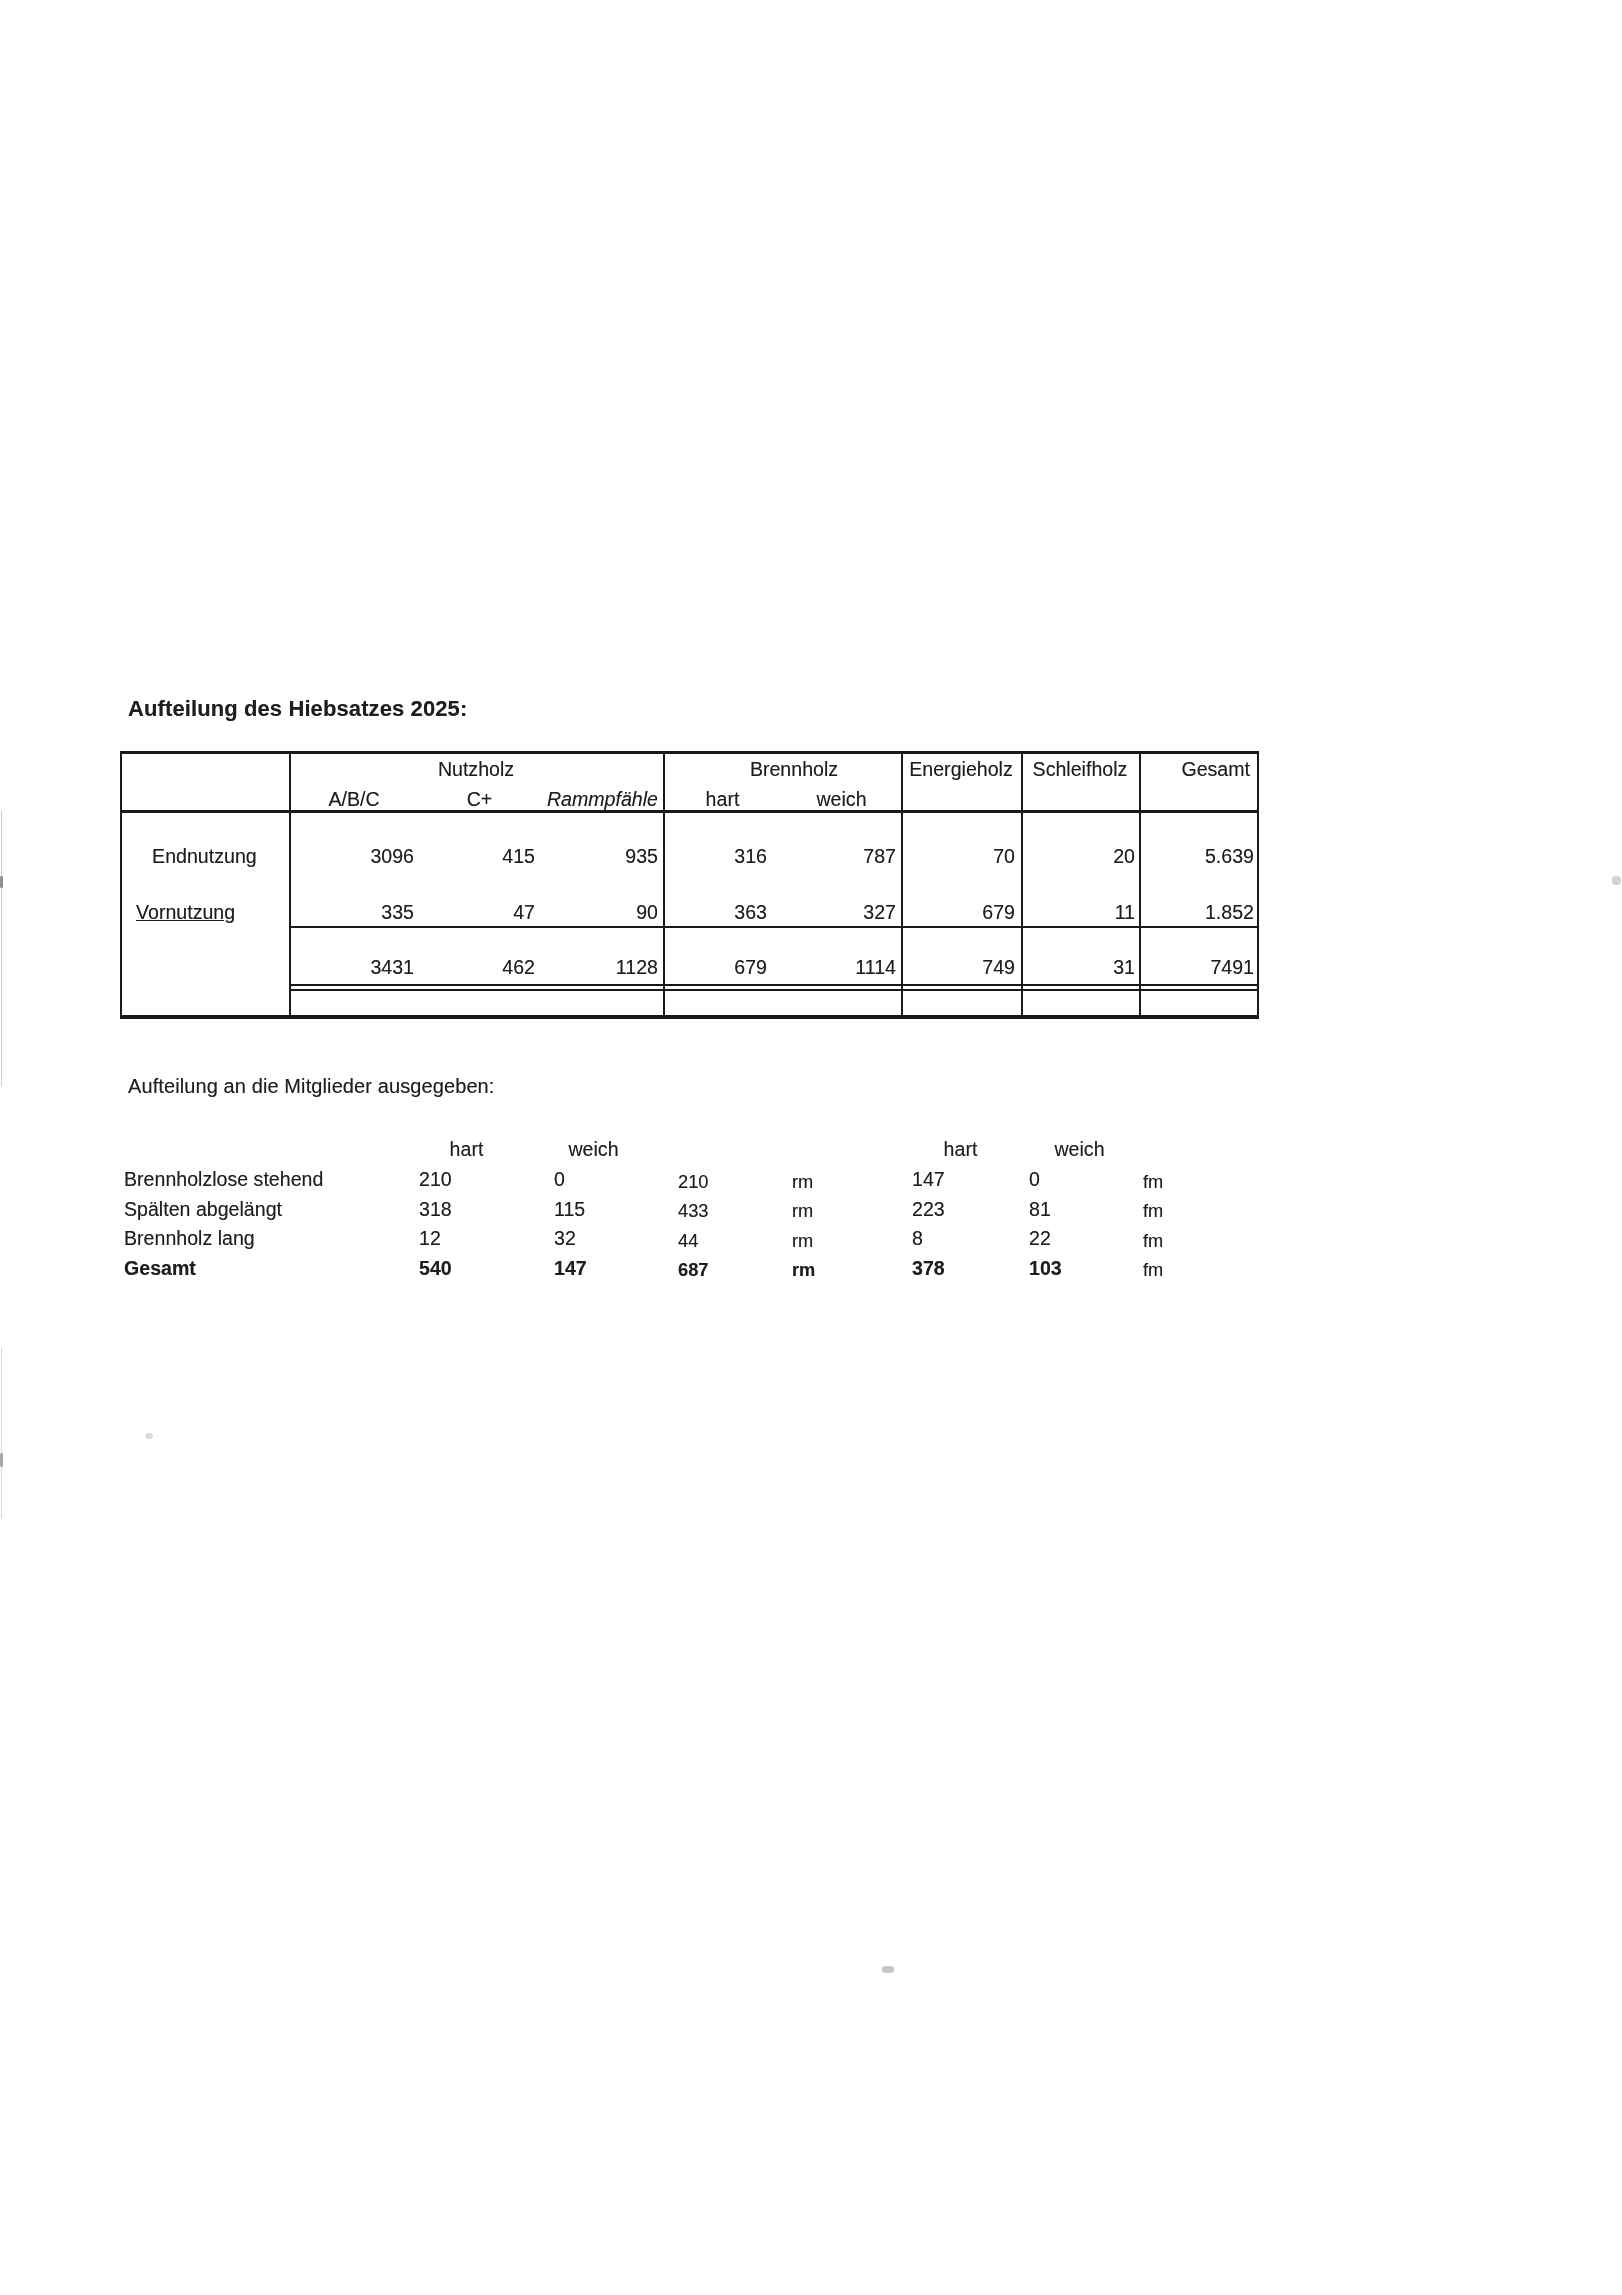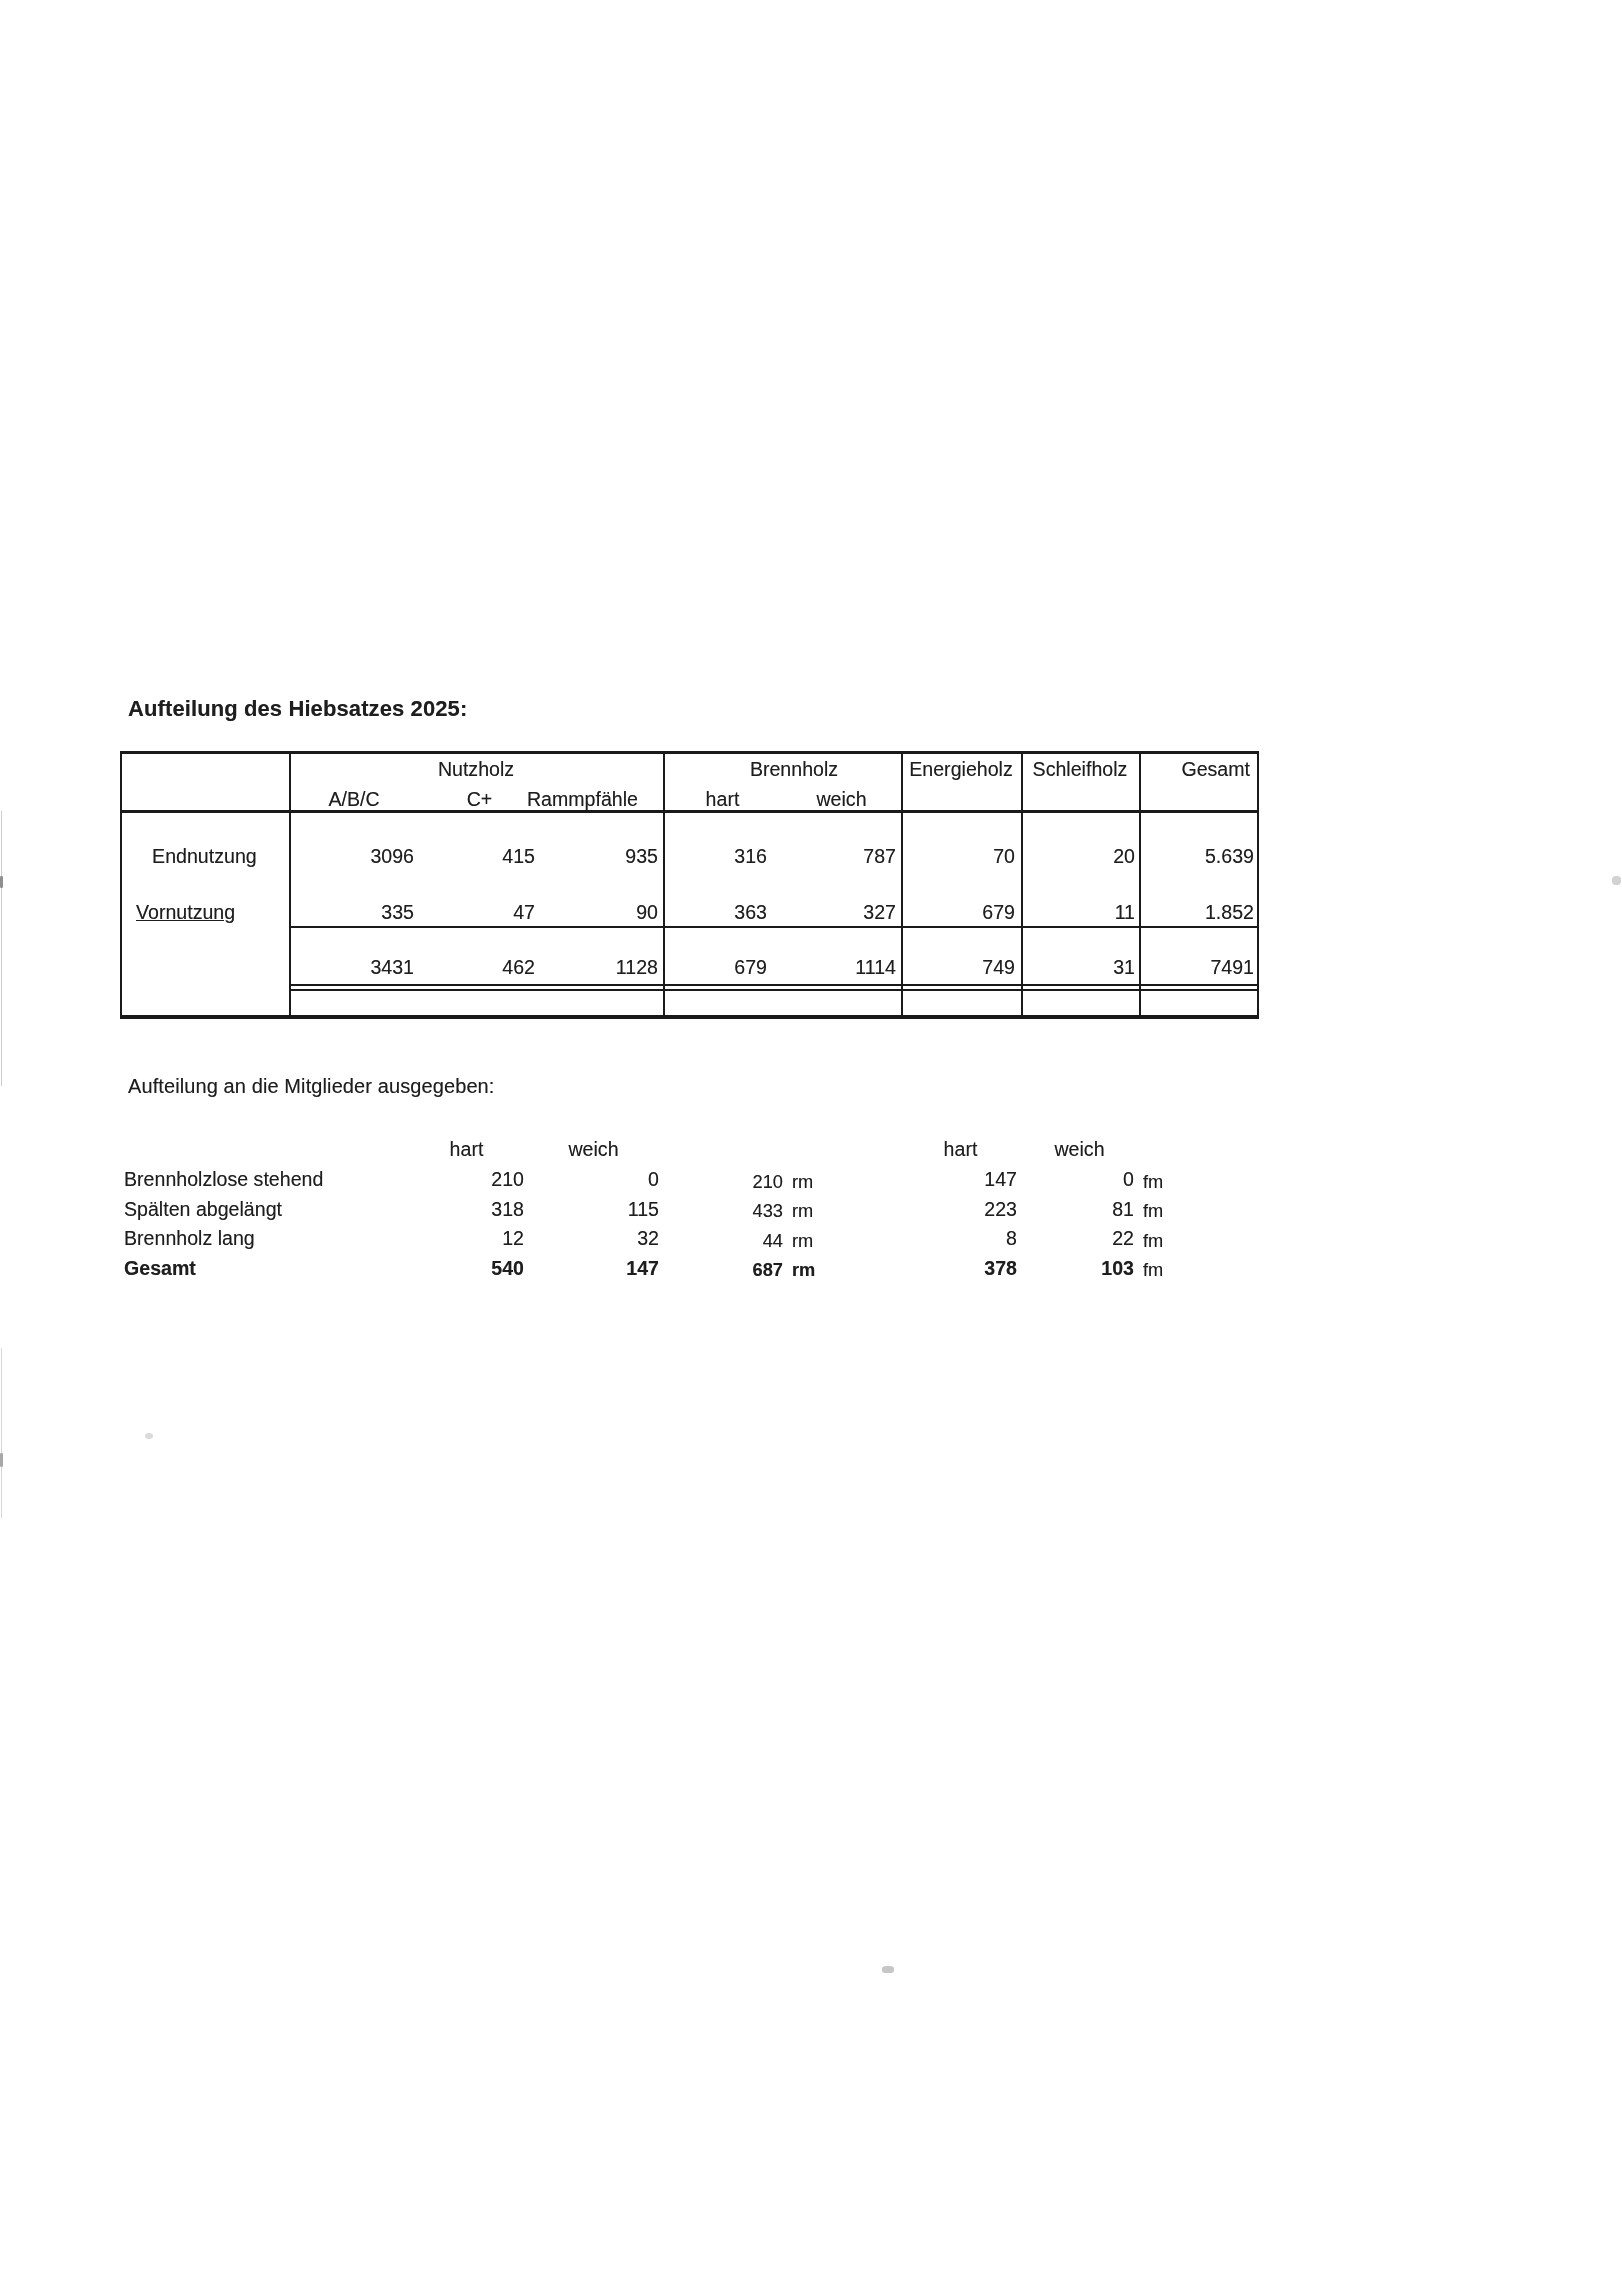--- a/index.html
+++ b/index.html
@@ -56,21 +56,21 @@
   .num    { text-align: right; }
   
   .a-cell {
     position: absolute;
     height: 21px;
     line-height: 21px;
     font-size: 19.6px;
     text-shadow: 0 0 0.4px rgba(45,45,45,0.5);
     white-space: pre;
   }
-  .a-num { text-align: right; }
+  .a-num { text-align: left; }
   .small { font-size: 18.3px; }
   .bold  { font-weight: bold; }
   
   .artifact { position: absolute; }
 </style>
 </head>
 <body>
 
 <div class="page">
 
@@ -95,21 +95,21 @@
     <div class="hline" style="left:169px; top:238px; width:969px; height:2px;"></div>
 
     <div class="t-cell center" style="left:169px;  top:6.5px; width:374px;">Nutzholz</div>
     <div class="t-cell center" style="left:543px;  top:6.5px; width:238px;margin-left:12px;">Brennholz</div>
     <div class="t-cell center" style="left:781px; top:6.5px; width:120px;">Energieholz</div>
     <div class="t-cell center" style="left:901px; top:6.5px; width:118px;">Schleifholz</div>
     <div class="t-cell num" style="left:1019px; top:6.5px; width:111px;">Gesamt</div>
 
     <div class="t-cell center" style="left:169px;  top:37px; width:130px;">A/B/C</div>
     <div class="t-cell center" style="left:299px;  top:37px; width:121px;">C+</div>
-    <div class="t-cell num" style="left:400px;  top:37px; width:118px;">Rammpfähle</div>
+    <div class="t-cell num" style="left:420px;  top:37px; width:118px;font-style:italic;">Rammpfähle</div>
     <div class="t-cell center" style="left:543px;  top:37px; width:119px;">hart</div>
     <div class="t-cell center" style="left:662px; top:37px; width:119px;">weich</div>
 
     <div class="t-cell" style="left:5.9px; top:94px; width:157px;text-align:center;">Endnutzung</div>
     <div class="t-cell num" style="left:189px;  top:94px; width:105px;">3096</div>
     <div class="t-cell num" style="left:310px;  top:94px; width:105px;">415</div>
     <div class="t-cell num" style="left:433px;  top:94px; width:105px;">935</div>
     <div class="t-cell num" style="left:542px;  top:94px; width:105px;">316</div>
     <div class="t-cell num" style="left:671px; top:94px; width:105px;">787</div>
     <div class="t-cell num" style="left:790px; top:94px; width:105px;">70</div>

